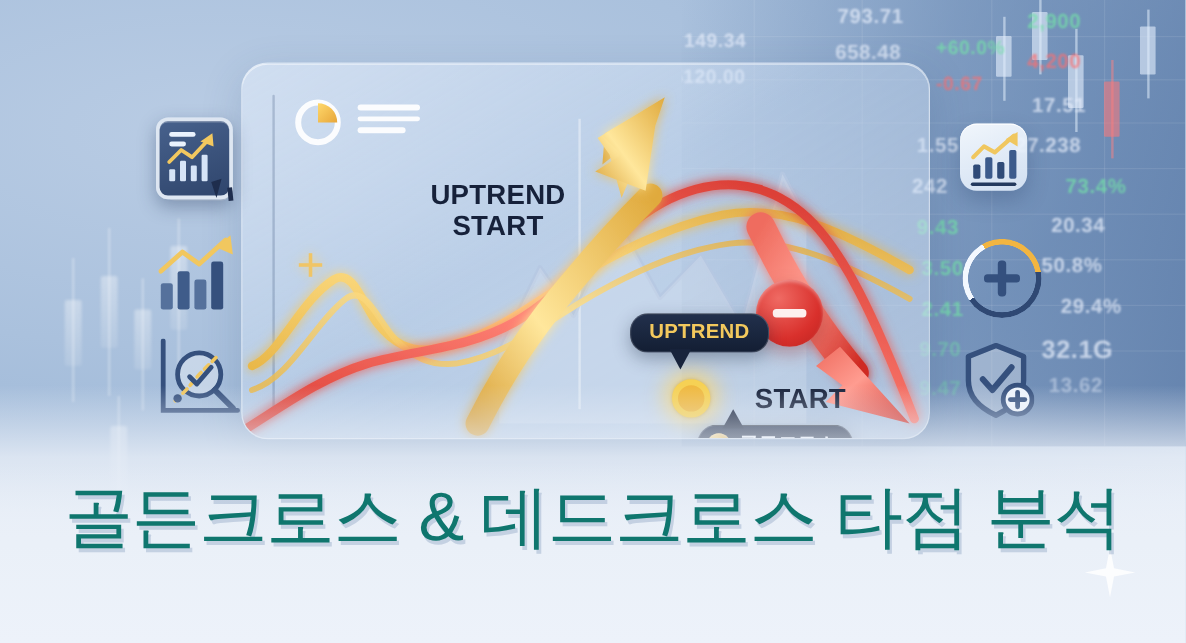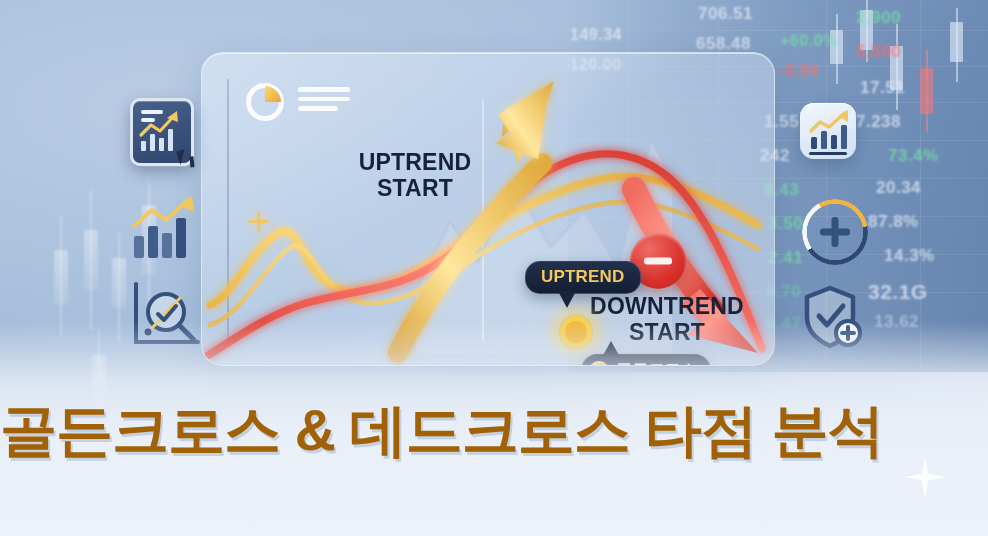--- a/index.html
+++ b/index.html
@@ -200,23 +200,23 @@
   
   .sparkle{
     position:absolute;width:42px;height:42px;
     background:#ffffff;opacity:.85;
     clip-path:polygon(50% 0%, 58% 42%, 100% 50%, 58% 58%, 50% 100%, 42% 58%, 0% 50%, 42% 42%);
     filter:blur(.4px);
   }
 
   
   .title{
-    position:absolute;left:0;right:0;top:393px;text-align:left;
-    font-size:57px;font-weight:700;letter-spacing:-1px;
-    color:#a16207;
+    position:absolute;left:0;right:0;top:393px;text-align:center;
+    font-size:57px;font-weight:400;letter-spacing:-1px;
+    color:#0f766e;
     text-shadow:2px 3px 0 rgba(150,170,200,.45);
     font-family:"Liberation Sans","DejaVu Sans",sans-serif;
   }
 </style>
 </head>
 <body>
 
 <div class="stage">
 
   <div class="bg-base"></div>
@@ -252,34 +252,34 @@
     <div class="cand red" style="left:352px;top:50px;width:13px;height:82px">
       <div class="wick" style="top:0;height:82px"></div>
         <div class="body" style="top:18px;height:46px"></div>
       </div>
     <div class="cand" style="left:382px;top:8px;width:13px;height:74px">
       <div class="wick" style="top:0;height:74px"></div>
         <div class="body" style="top:14px;height:40px"></div>
       </div>
 
     <div class="tnum w" style="left:2px;top:26px;font-size:16px">149.34</div>
-    <div class="tnum w" style="left:130px;top:4px;font-size:17px">706.51</div>
+    <div class="tnum w" style="left:130px;top:4px;font-size:17px">793.71</div>
     <div class="tnum w" style="left:-8px;top:56px;font-size:16px">5120.00</div>
     <div class="tnum w" style="left:128px;top:34px;font-size:17px">658.48</div>
     <div class="tnum g" style="left:212px;top:32px;font-size:16px">+60.0%</div>
-    <div class="tnum r" style="left:212px;top:62px;font-size:16px">-0.94</div>
+    <div class="tnum r" style="left:212px;top:62px;font-size:16px">-0.67</div>
     <div class="tnum g" style="left:288px;top:8px;font-size:17px">2,900</div>
-    <div class="tnum r" style="left:288px;top:42px;font-size:17px">5,500</div>
+    <div class="tnum r" style="left:288px;top:42px;font-size:17px">4,200</div>
 
     <div class="tnum w" style="left:292px;top:78px;font-size:17px">17.51</div>
     <div class="tnum w" style="left:278px;top:112px;font-size:17px">27.238</div>
     <div class="tnum g" style="left:320px;top:146px;font-size:17px">73.4%</div>
     <div class="tnum w" style="left:308px;top:178px;font-size:17px">20.34</div>
-    <div class="tnum w" style="left:300px;top:212px;font-size:17px">87.8%</div>
-    <div class="tnum w" style="left:316px;top:246px;font-size:17px">14.3%</div>
+    <div class="tnum w" style="left:300px;top:212px;font-size:17px">50.8%</div>
+    <div class="tnum w" style="left:316px;top:246px;font-size:17px">29.4%</div>
     <div class="tnum w" style="left:300px;top:280px;font-size:21px">32.1G</div>
     <div class="tnum w" style="left:306px;top:312px;font-size:17px;opacity:.45">13.62</div>
 
     <div class="tnum g" style="left:196px;top:180px;font-size:17px">9.43</div>
     <div class="tnum g" style="left:200px;top:214px;font-size:17px">3.50</div>
     <div class="tnum g" style="left:200px;top:248px;font-size:17px">2.41</div>
     <div class="tnum g" style="left:198px;top:282px;font-size:17px;opacity:.45">9.70</div>
     <div class="tnum g" style="left:198px;top:314px;font-size:17px;opacity:.38">9.47</div>
     <div class="tnum w" style="left:192px;top:146px;font-size:17px">242</div>
     <div class="tnum w" style="left:196px;top:112px;font-size:17px">1.55</div>
@@ -375,21 +375,21 @@
         </g>
       </svg>
 
       <div class="lbl-uptrend-start">
         <span>UPTREND</span><br>
         <span>START</span>
       </div>
 
       <div class="minus-big"></div>
       <div class="lbl-downtrend-start">
-        <span>DOWNTREND</span><br>
+        <br>
         <span>START</span>
       </div>
 
       <div class="xmark golden"></div>
 
       <div class="badge badge-uptrend">
         <span class="txt">UPTREND</span>
       </div>
 
       <div class="badge badge-golden">

